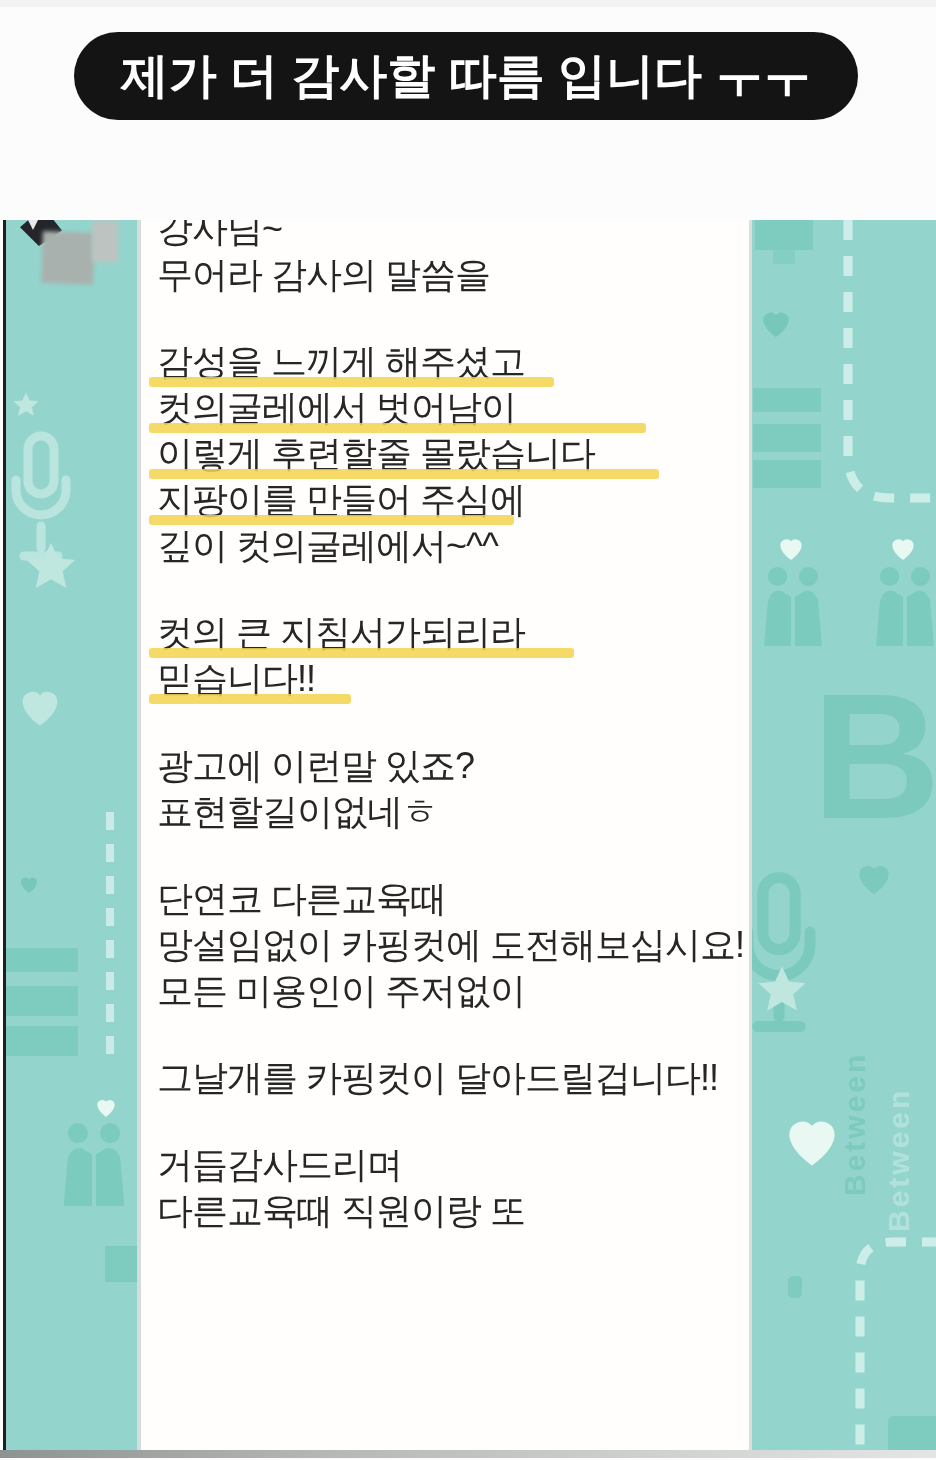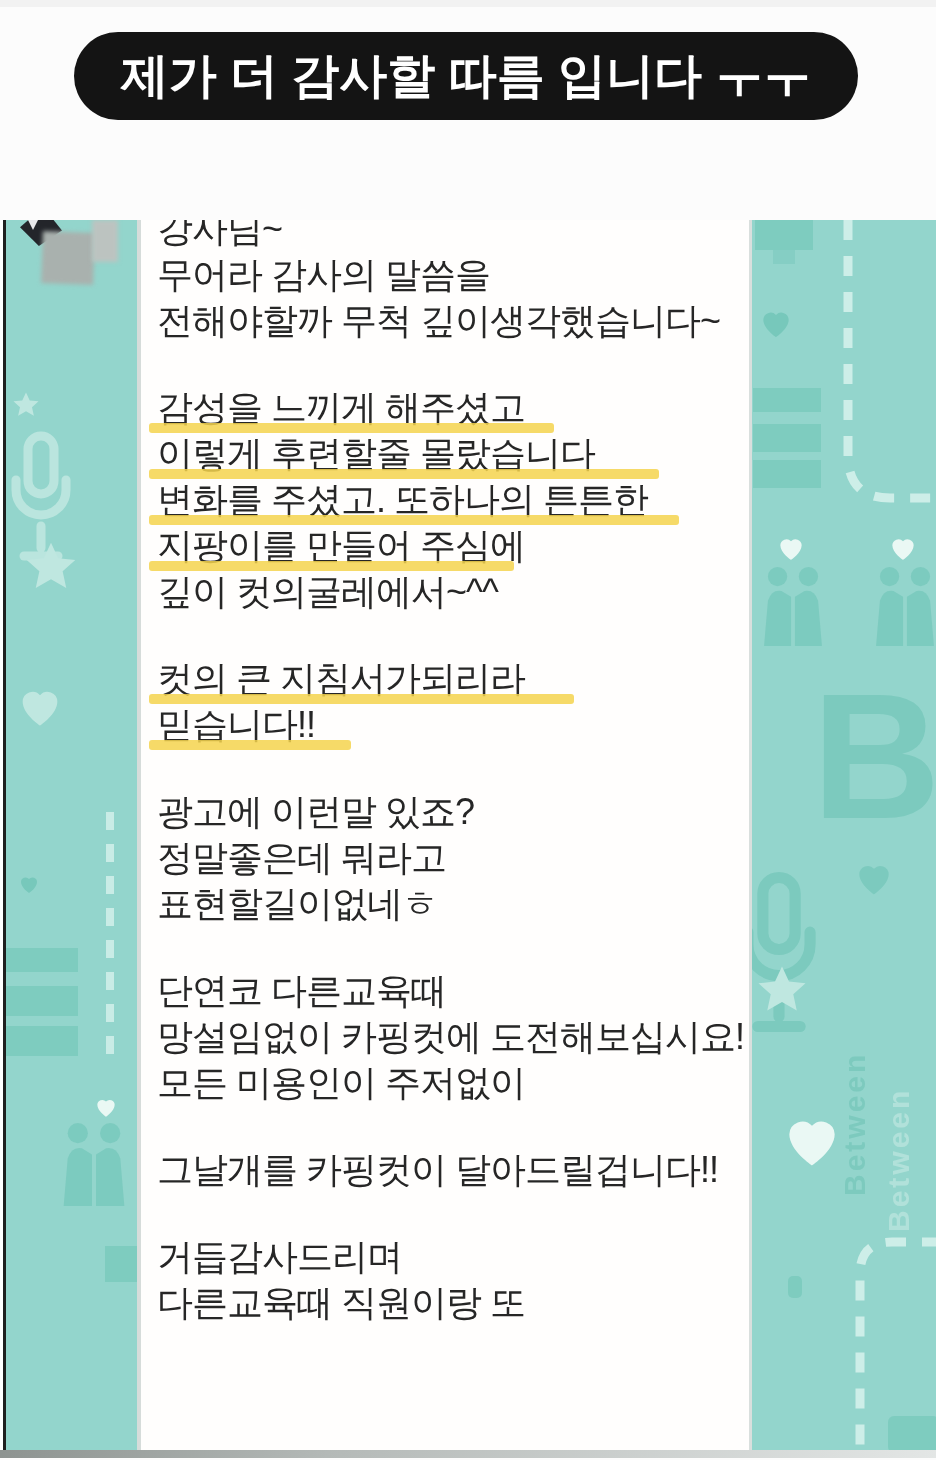--- a/index.html
+++ b/index.html
@@ -142,33 +142,31 @@
         <path d="M70 85 L66 38 Q62 26 52 28 L42 34 L42 85 Z"></path>
       </svg>
     </div>
     <div class="bar" style="left:99px;top:1026px;width:46px;height:36px;"></div>
   </div>
 
   <div class="msg-area">
     <div class="msg">
       <div class="line">강사님~</div>
       <div class="line">무어라 감사의 말씀을</div>
-      <div class="line">전해야할까  무척 깊이생각했습니다~</div>
       <div class="gap"></div>
       <div class="line hl" style="--uw:405px">감성을 느끼게 해주셨고</div>
+      <div class="line hl" style="--uw:497px">컷의굴레에서 벗어남이</div>
       <div class="line hl" style="--uw:510px">이렇게 후련할줄 몰랐습니다</div>
-      <div class="line hl" style="--uw:530px">변화를 주셨고. 또하나의 튼튼한</div>
       <div class="line hl" style="--uw:365px">지팡이를 만들어 주심에</div>
       <div class="line">깊이 컷의굴레에서~^^</div>
       <div class="gap"></div>
       <div class="line hl" style="--uw:425px">컷의 큰 지침서가되리라</div>
       <div class="line hl" style="--uw:202px">믿습니다!!</div>
       <div class="gap"></div>
       <div class="line">광고에 이런말 있죠?</div>
-      <div class="line">정말좋은데 뭐라고</div>
       <div class="line">표현할길이없네ㅎ</div>
       <div class="gap"></div>
       <div class="line">단연코 다른교육때</div>
       <div class="line">망설임없이 카핑컷에 도전해보십시요!</div>
       <div class="line">모든 미용인이 주저없이</div>
       <div class="gap"></div>
       <div class="line">그날개를 카핑컷이 달아드릴겁니다!!</div>
       <div class="gap"></div>
       <div class="line">거듭감사드리며</div>
       <div class="line">다른교육때 직원이랑 또</div>

